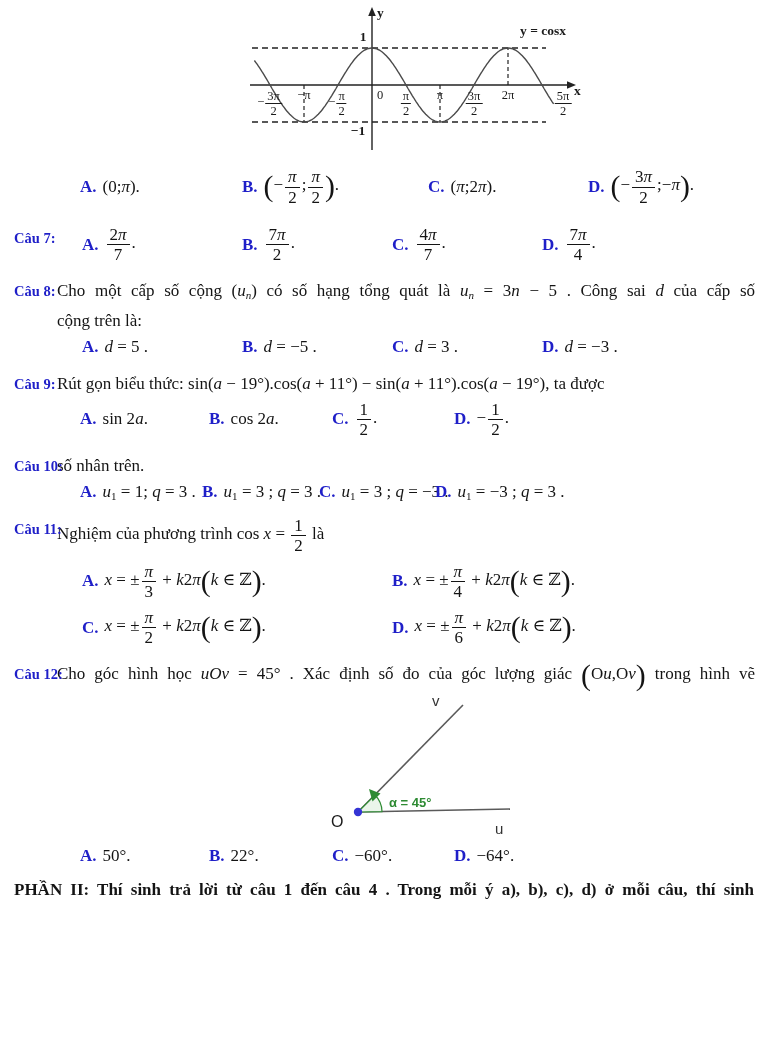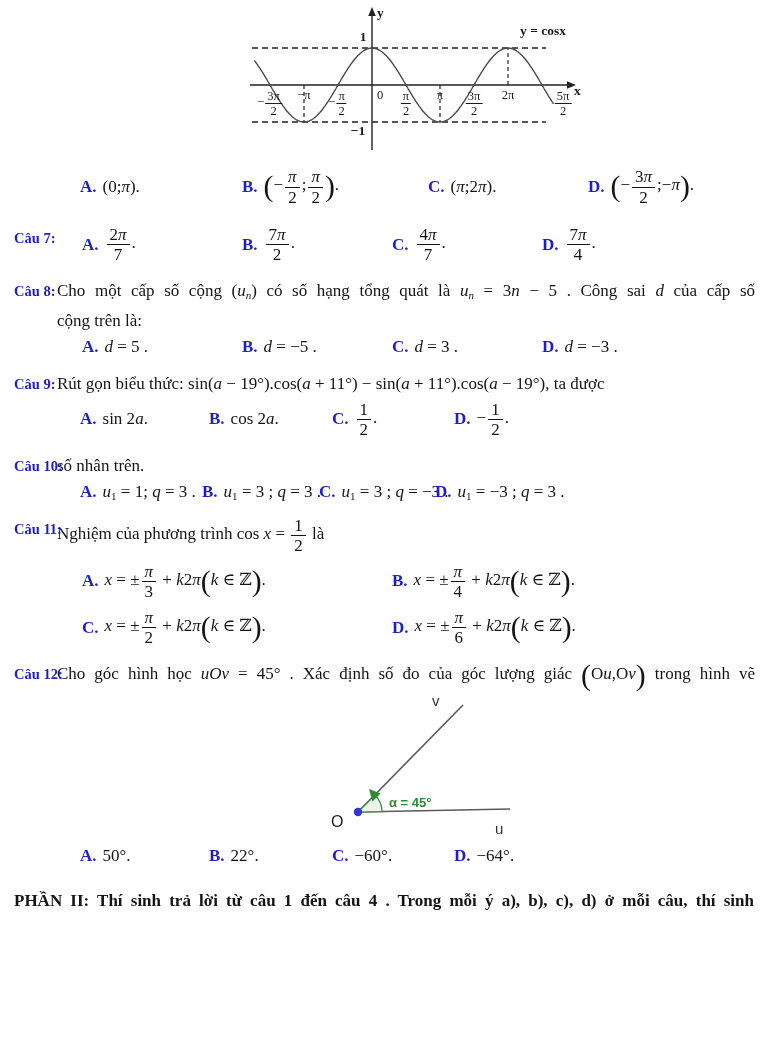--- a/index.html
+++ b/index.html
@@ -63,21 +63,21 @@
   
   #fig-wrap{margin:2px 0 2px 245px;width:340px;height:152px;}
   .ray{stroke:#5a5a5a;stroke-width:1.6;}
   .wedge{fill:#eaf5ea;stroke:var(--green);stroke-width:1.2;}
   .warrow{fill:var(--green);}
   .odot{fill:#3434d4;}
   .olab{font:16px "Liberation Sans","DejaVu Sans",sans-serif;fill:#1a1a1a;}
   .raylab{font:15px "Liberation Sans","DejaVu Sans",sans-serif;fill:#333;}
   .anglab{font:bold 13px "Liberation Sans","DejaVu Sans",sans-serif;fill:var(--green);}
   
-  #part2{margin-top:21px;padding-left:14px;font-weight:bold;}
+  #part2{margin-top:10px;padding-left:14px;font-weight:bold;}
   .p2line{width:740px;line-height:27px;}
 </style>
 </head>
 <body>
 
 <div id="graph">
   <svg id="gsvg" width="390" height="152">
       <line x1="20" y1="83" x2="338" y2="83" class="ax"></line>
       <polygon points="346,83 337,79.2 337,86.8" class="axf"></polygon>
       <line x1="142" y1="10" x2="142" y2="148" class="ax"></line>

